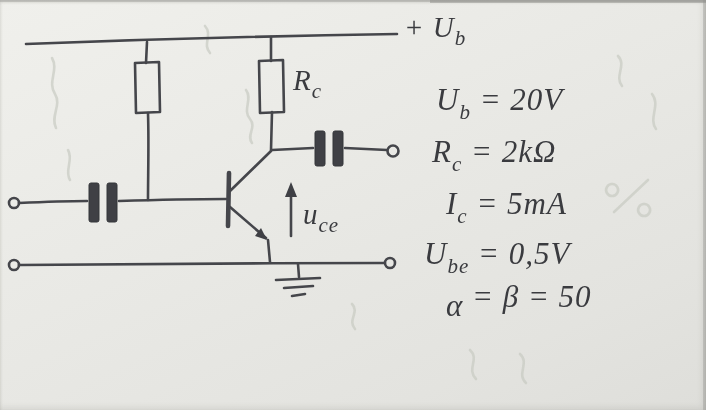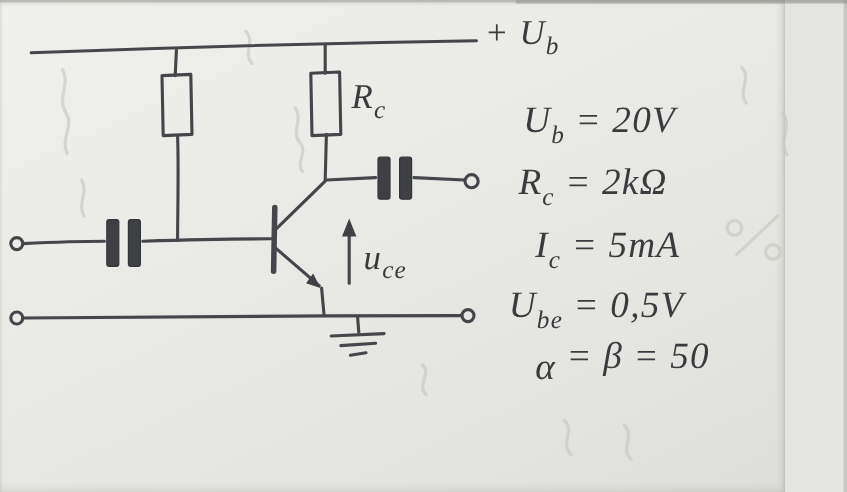--- a/index.html
+++ b/index.html
@@ -2,21 +2,21 @@
 <html><head>
 <meta charset="utf-8">
 <style>
   html,body{margin:0;padding:0;}
   body{
     width:706px;height:410px;overflow:hidden;
     background:#e4e4e0;
     font-family:"Liberation Sans",sans-serif;
   }
   .sheet{
-    position:relative;width:654px;height:410px;
+    position:relative;width:706px;height:410px;
     background:linear-gradient(155deg,#f0f0ec 0%,#e9e9e5 45%,#e3e3df 80%,#dededa 100%);
     box-shadow:inset 0 2px 3px rgba(90,90,85,.25), inset -3px -2px 6px rgba(120,120,115,.18);
   }
   svg{position:absolute;left:0;top:0;}
   .pencil{stroke:#45464b;stroke-width:2.6;fill:none;stroke-linecap:round;stroke-linejoin:round;}
   .thick{stroke-width:4.6;}
   .plate{fill:#3f4045;stroke:#35363a;stroke-width:1;}
   .arrow{fill:#3f4045;stroke:none;}
   .hand{font-family:"Liberation Serif",serif;font-style:italic;fill:#3a3b3f;letter-spacing:1px;}
   .lbl{font-size:29px;}

